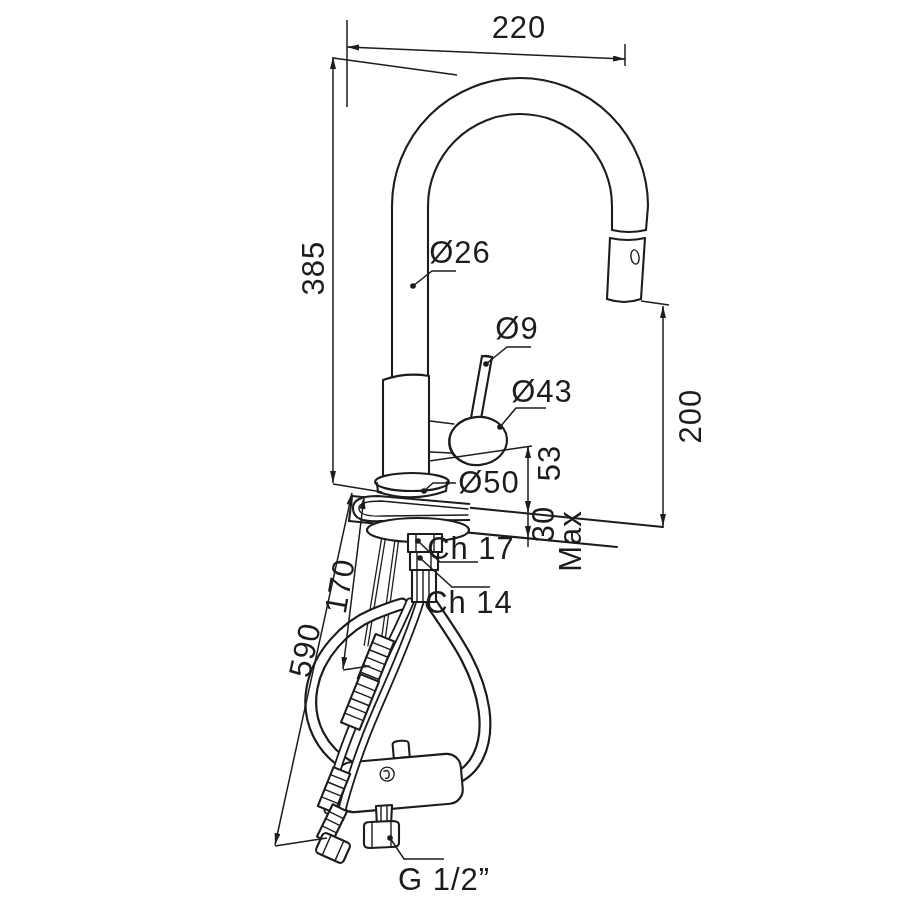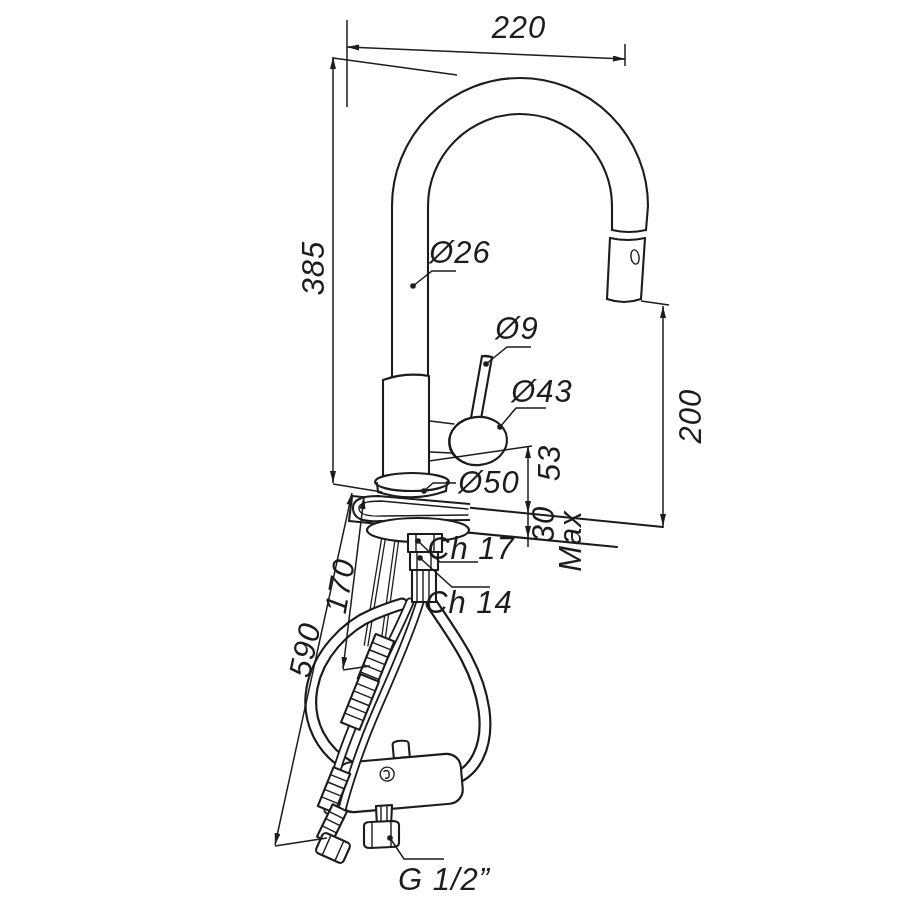--- a/index.html
+++ b/index.html
@@ -1,16 +1,16 @@
 <!DOCTYPE html>
 <html><head>
 <meta charset="utf-8">
 <style>
   html,body{margin:0;padding:0;background:#ffffff;}
-  .stage{width:900px;height:900px;position:relative;background:#ffffff;font-style:italic;}
+  .stage{width:900px;height:900px;position:relative;background:#ffffff;}
   svg{display:block;}
   .ln{fill:none;stroke:#1c1c1c;stroke-width:2.1;stroke-linecap:round;stroke-linejoin:round;}
   .lnf{fill:#ffffff;stroke:#1c1c1c;stroke-width:2.1;stroke-linejoin:round;}
   .thin{fill:none;stroke:#1c1c1c;stroke-width:1.4;stroke-linecap:round;}
   .dim{fill:none;stroke:#1c1c1c;stroke-width:1.5;}
   .dot{fill:#1c1c1c;stroke:none;}
   .hoseO{fill:none;stroke:#1c1c1c;stroke-width:13;stroke-linecap:round;}
   .hoseI{fill:none;stroke:#ffffff;stroke-width:8.6;stroke-linecap:round;}
   .tubeO{fill:none;stroke:#1c1c1c;stroke-width:9;stroke-linecap:round;}
   .tubeI{fill:none;stroke:#ffffff;stroke-width:5.4;stroke-linecap:round;}

